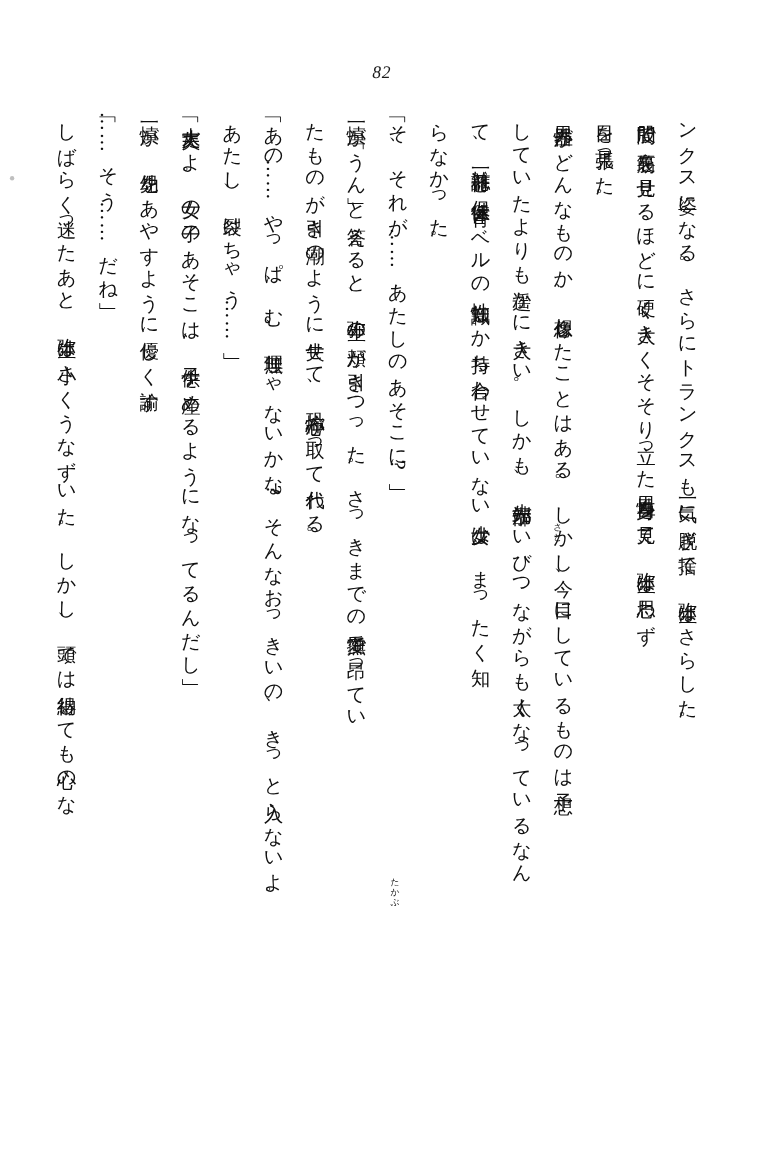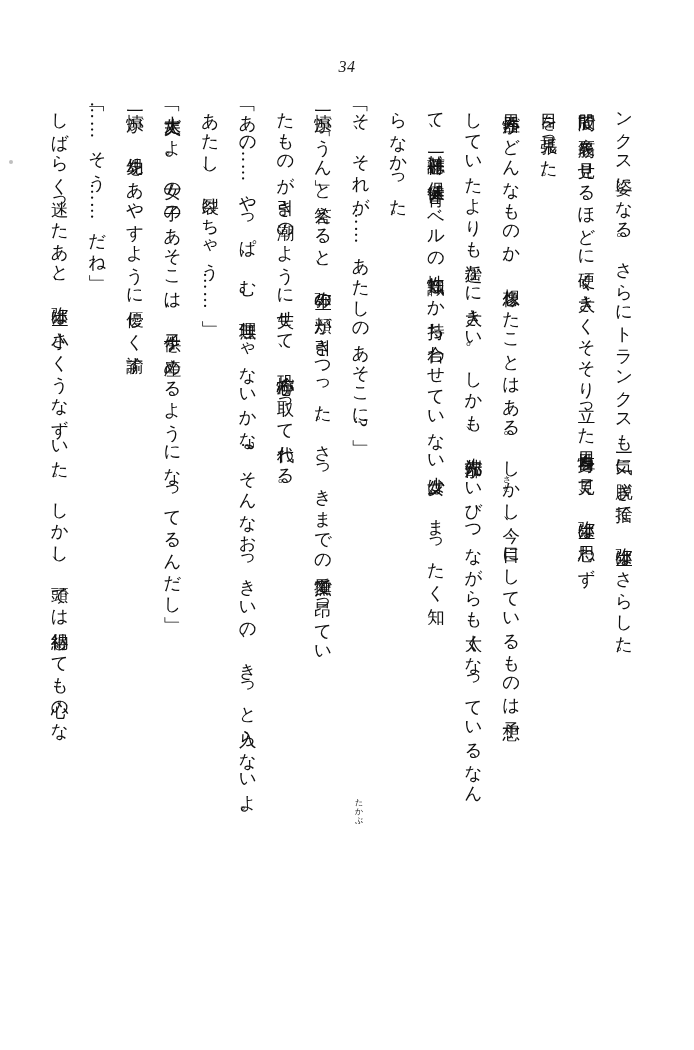--- a/index.html
+++ b/index.html
@@ -80,21 +80,21 @@
     top: 160px;
     width: 4px;
     height: 4px;
   }
 </style>
 </head>
 <body>
 
 <div id="page">
 
-  <div id="page-number">34</div>
+  <div id="page-number">82</div>
 
   <div id="text-block">
     <p>ンクス姿になる。さらにトランクスも一気に脱ぎ捨て、弥生はさらした。</p>
     <p>股間で裏筋を見せるほどに硬く大きくそそり立った男性自身を見て、弥生は思わず</p>
     <p>目を見張った。</p>
     <p>男性器がどんなものか、想像したことはある。しかし今、目にしているものは予想</p>
     <p>していたよりも遥かに大きい。しかも、先端部がいびつながらも太くなっているなん</p>
     <p>て、雑誌一冊と保健体育レベルの性知識しか持ち合わせていない少女は、まったく知</p>
     <p>らなかった。</p>
     <p>「そ、それが……あたしのあそこに?」</p>

